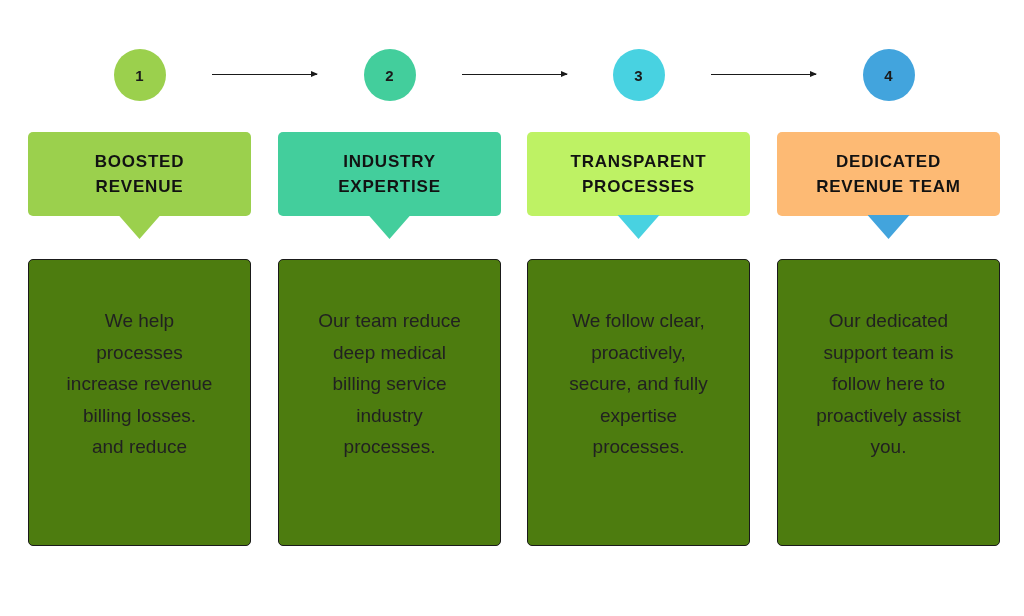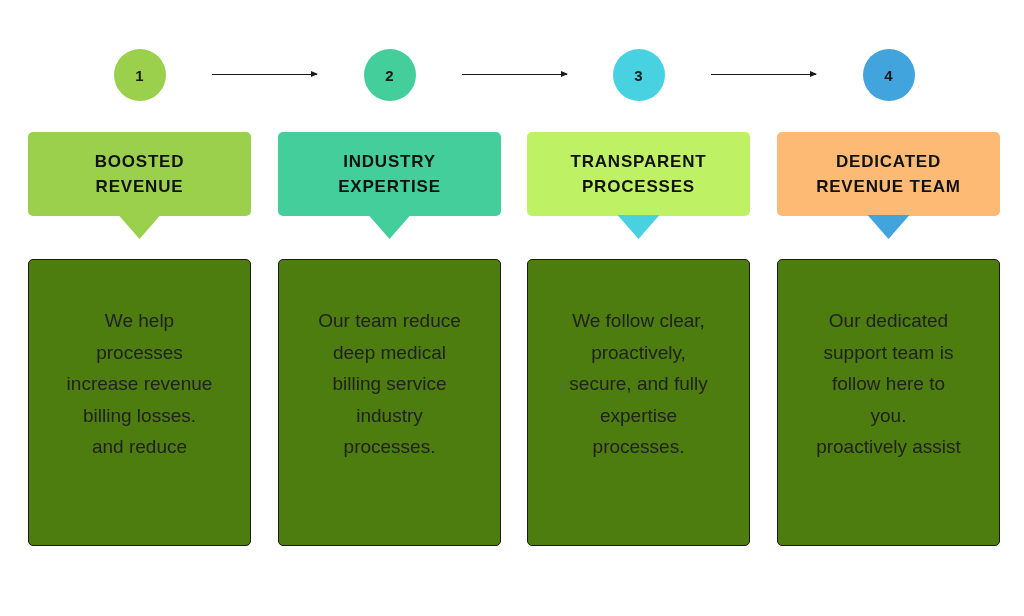--- a/index.html
+++ b/index.html
@@ -177,18 +177,18 @@
     </div>
     <div class="header" style="background: #fdba74;">
       <span class="title-line">DEDICATED</span>
       <span class="title-line">REVENUE TEAM</span>
     </div>
     <div class="tail" style="background: rgb(66, 164, 221);"></div>
     <div class="desc">
       <div class="desc-line">Our dedicated</div>
       <div class="desc-line">support team is</div>
       <div class="desc-line">follow here to</div>
+      <div class="desc-line">proactively assist</div>
       <div class="desc-line">you.</div>
-      <div class="desc-line">proactively assist</div>
     </div>
   </div>
 
 </div>
 
 </body></html>

